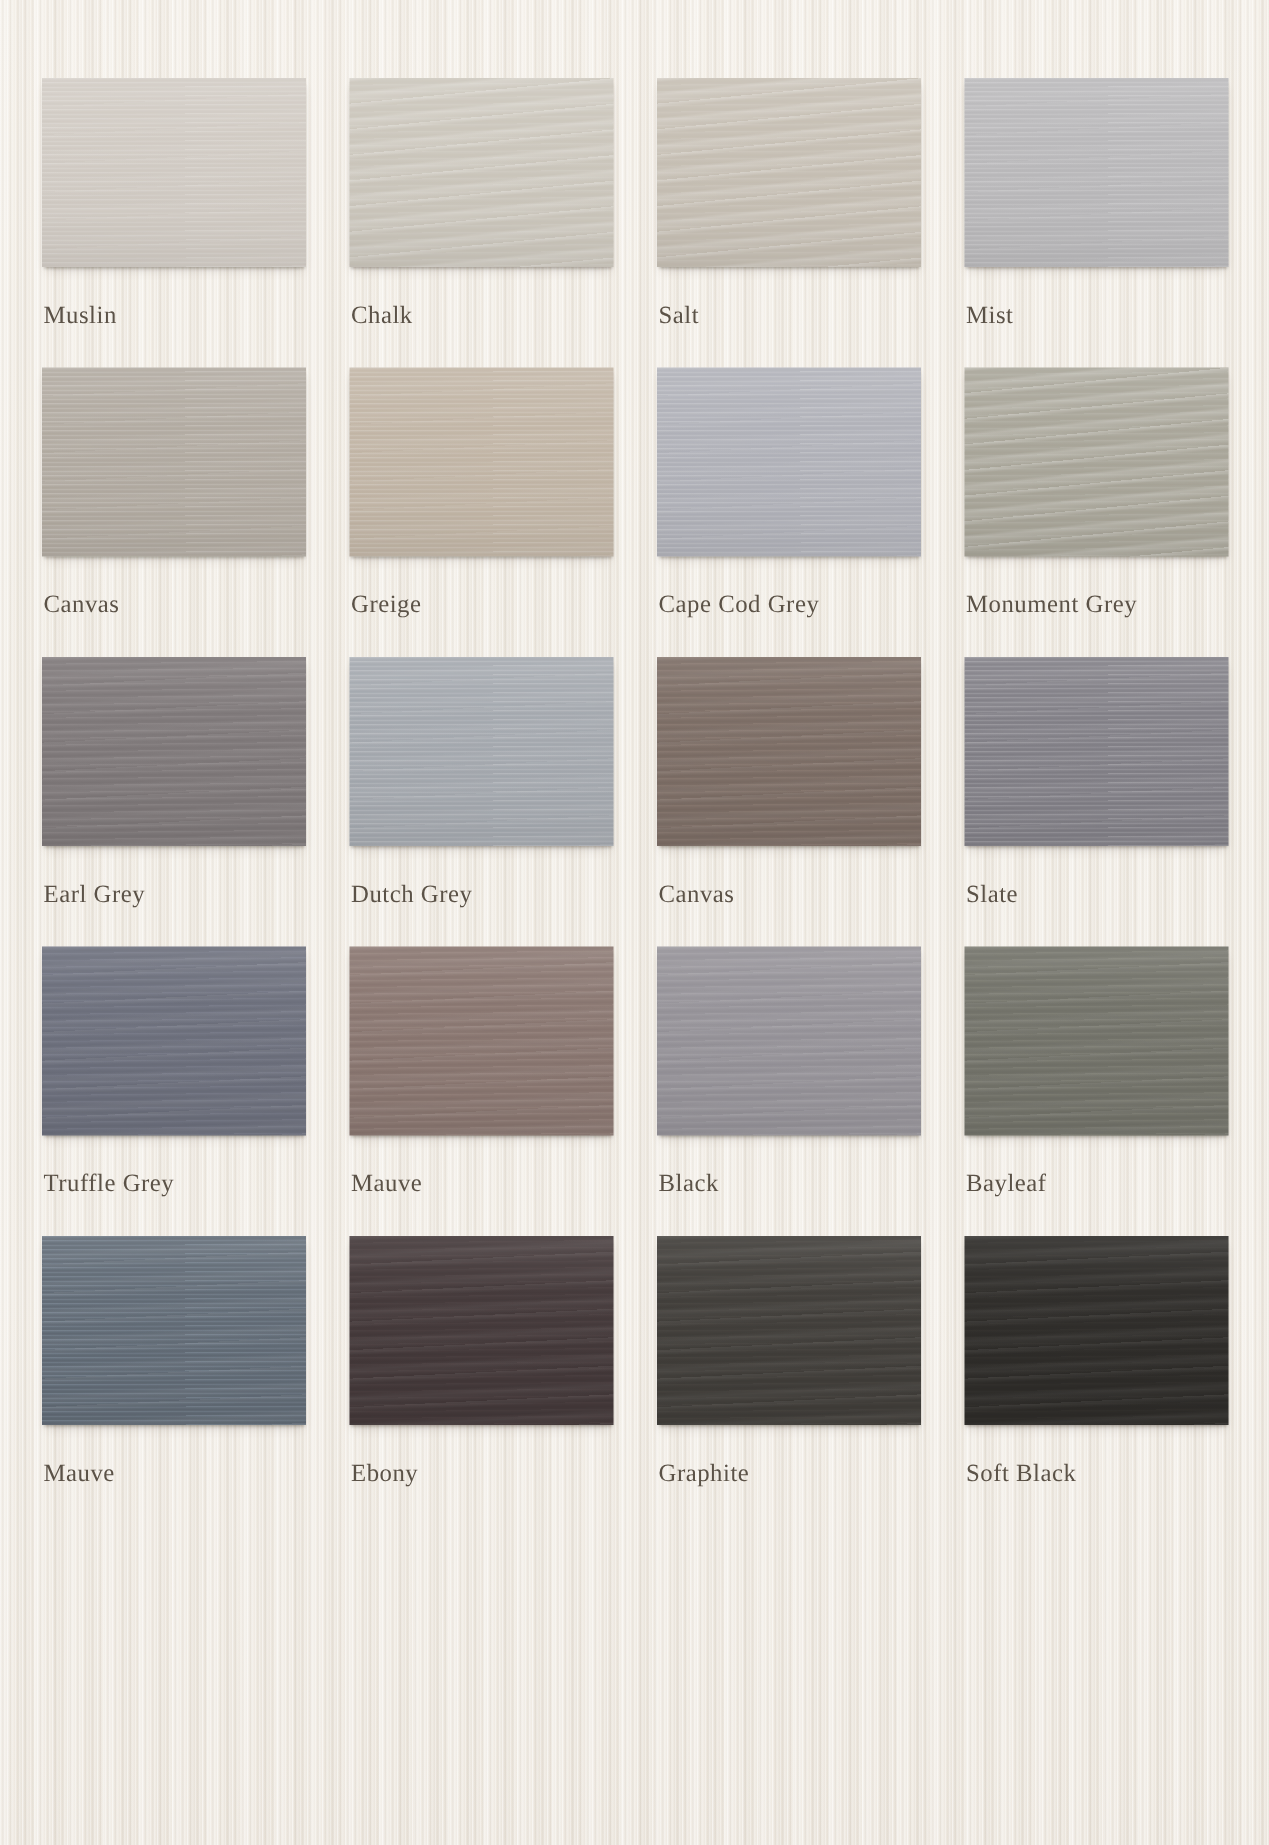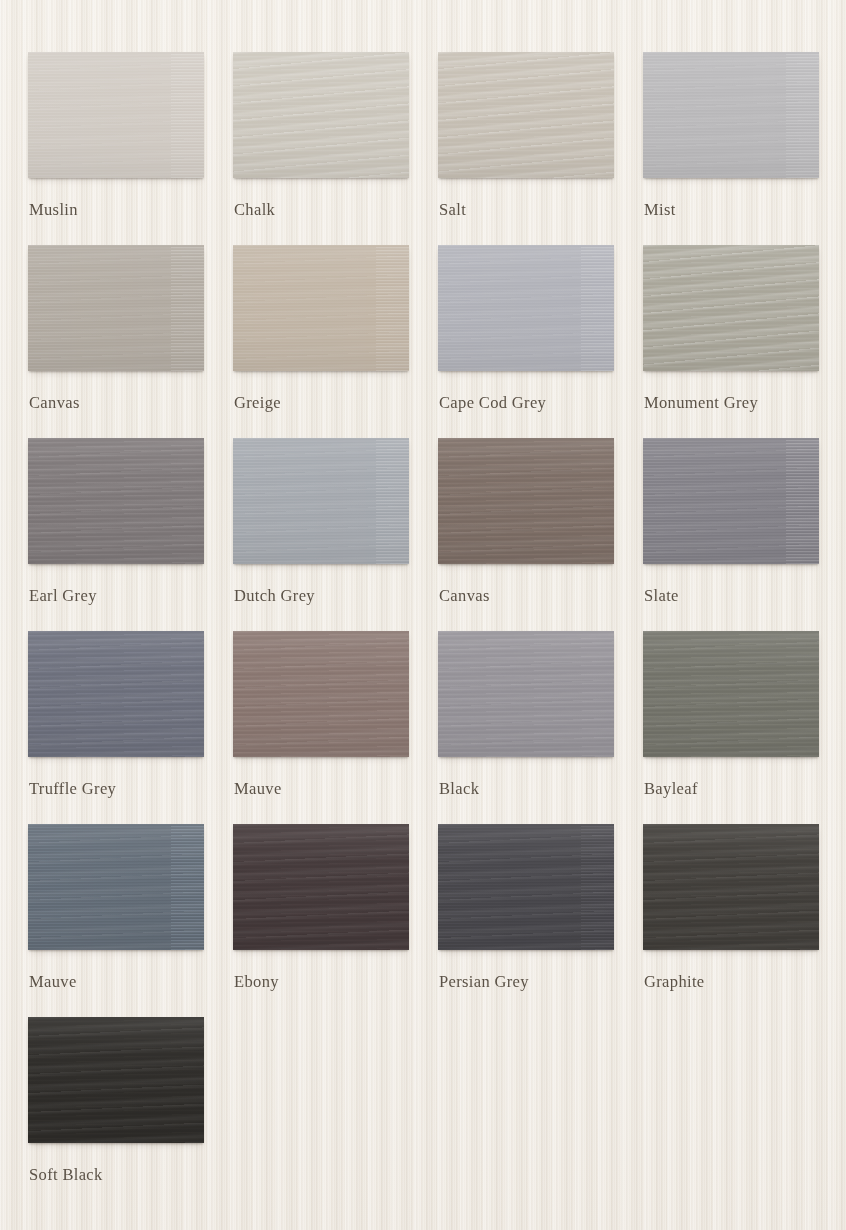--- a/index.html
+++ b/index.html
@@ -317,30 +317,20 @@
         <div class="swatch" style="background-color: rgb(68, 57, 58);">
           <div class="tex-h"></div>
           <div class="tex-sweep"></div>
           <div class="tex-vig"></div>
         </div>
         <div class="swatch-label">Ebony</div>
       </div>
     </div>
     <div class="cell">
       <div class="swatch-wrap">
-        <div class="swatch sweep-fine" style="background-color: rgb(72, 71, 76);">
-          <div class="tex-h"></div>
-          <div class="tex-sweep"></div>
-          <div class="tex-vig"></div>
-        </div>
-        <div class="swatch-label">Persian Grey</div>
-      </div>
-    </div>
-    <div class="cell">
-      <div class="swatch-wrap">
         <div class="swatch" style="background-color: rgb(65, 62, 58);">
           <div class="tex-h"></div>
           <div class="tex-sweep"></div>
           <div class="tex-vig"></div>
         </div>
         <div class="swatch-label">Graphite</div>
       </div>
     </div>
     <div class="cell">
       <div class="swatch-wrap">

